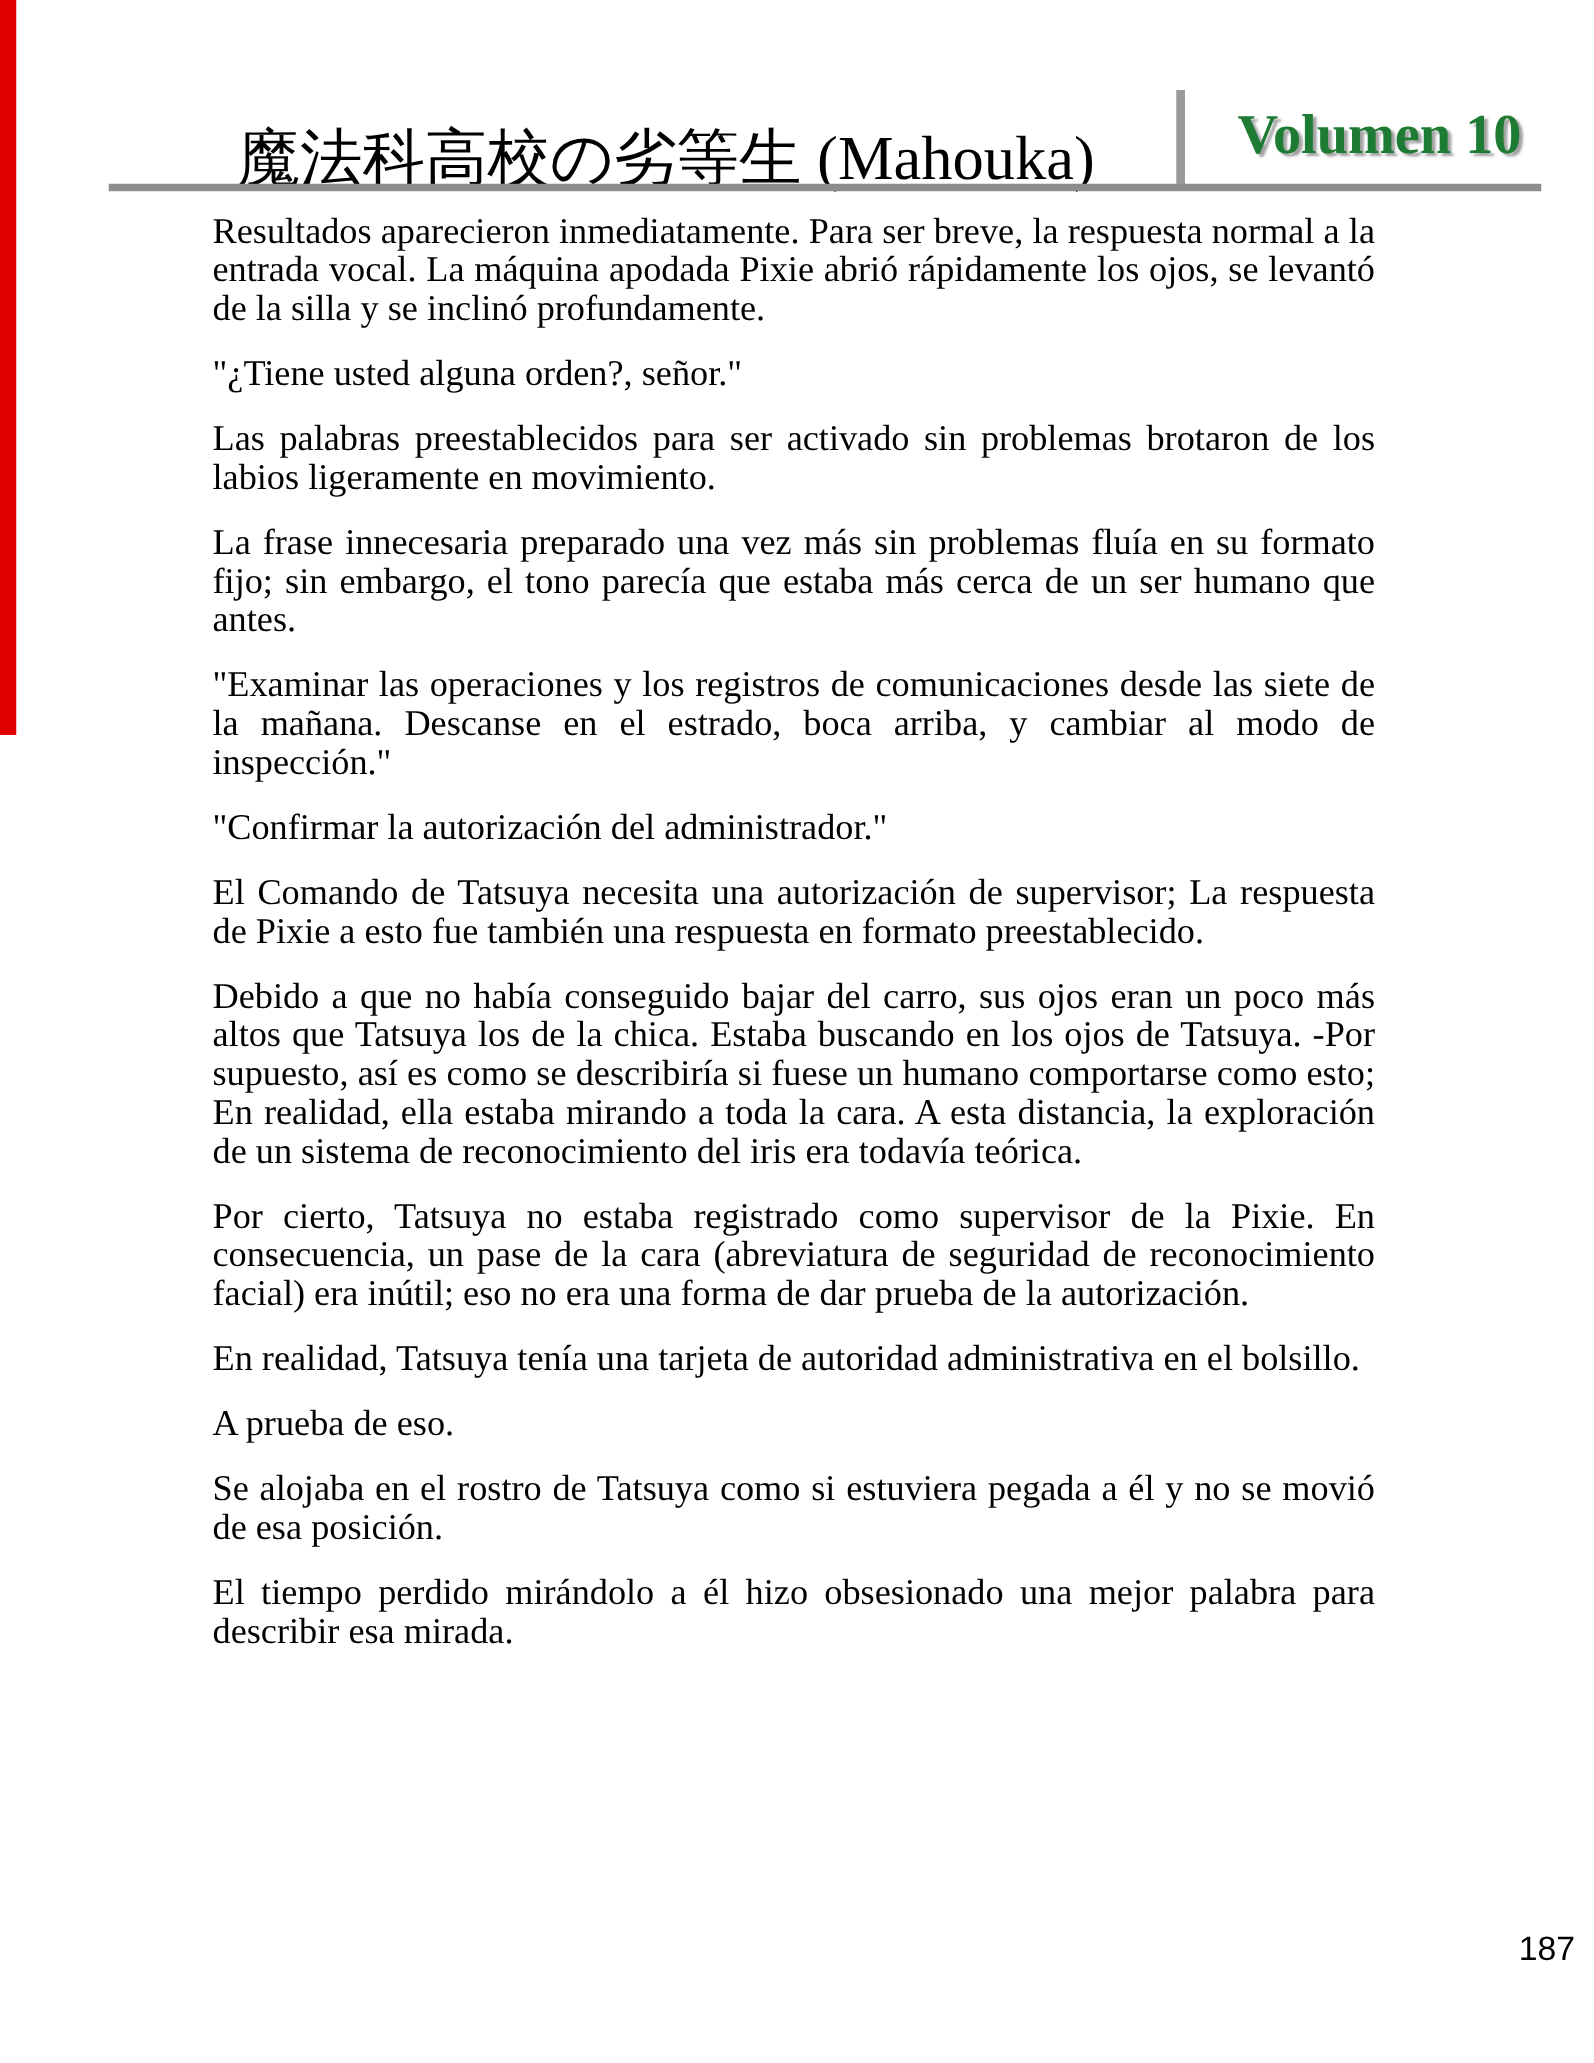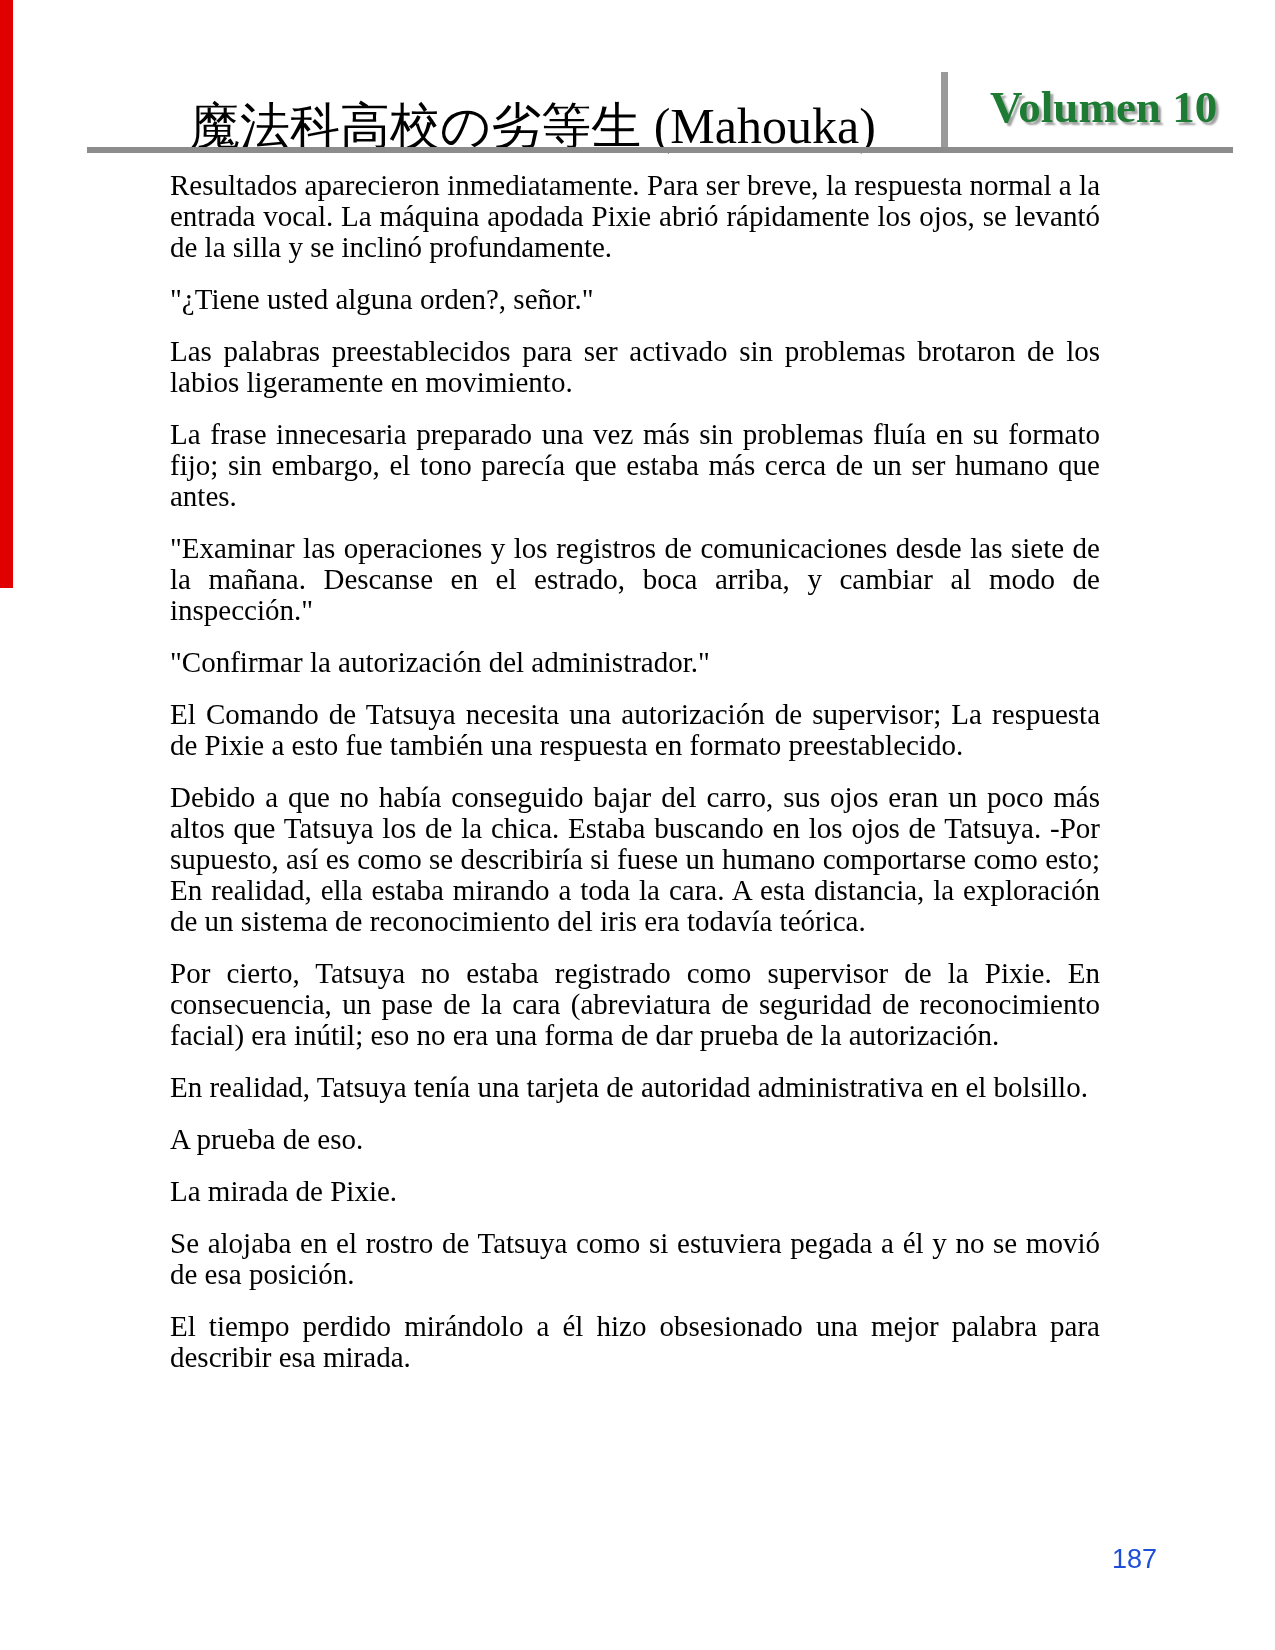--- a/index.html
+++ b/index.html
@@ -73,26 +73,27 @@
   .body-col p {
     margin: 0 0 21px 0;
     font-size: 29px;
     line-height: 31px;
     color: #000000;
     text-align: justify;
     text-justify: inter-word;
   }
   .page-number {
     position: absolute;
-    left: 1112px;
+    left: 1180px;
     top: 1543px;
     width: 80px;
+    text-align: right;
     font-size: 27px;
     line-height: 32px;
-    color: #1d4ed8;
+    color: #000000;
     font-family: "Liberation Sans", "DejaVu Sans", sans-serif;
   }
 </style>
 </head>
 <body>
 
 <div class="page">
 
   <div class="accent-bar"></div>
 
@@ -109,20 +110,19 @@
     <p>"¿Tiene usted alguna orden?, señor."</p>
     <p>Las palabras preestablecidos para ser activado sin problemas brotaron de los labios ligeramente en movimiento.</p>
     <p>La frase innecesaria preparado una vez más sin problemas fluía en su formato fijo; sin embargo, el tono parecía que estaba más cerca de un ser humano que antes.</p>
     <p>"Examinar las operaciones y los registros de comunicaciones desde las siete de la mañana. Descanse en el estrado, boca arriba, y cambiar al modo de inspección."</p>
     <p>"Confirmar la autorización del administrador."</p>
     <p>El Comando de Tatsuya necesita una autorización de supervisor; La respuesta de Pixie a esto fue también una respuesta en formato preestablecido.</p>
     <p>Debido a que no había conseguido bajar del carro, sus ojos eran un poco más altos que Tatsuya los de la chica. Estaba buscando en los ojos de Tatsuya. -Por supuesto, así es como se describiría si fuese un humano comportarse como esto; En realidad, ella estaba mirando a toda la cara. A esta distancia, la exploración de un sistema de reconocimiento del iris era todavía teórica.</p>
     <p>Por cierto, Tatsuya no estaba registrado como supervisor de la Pixie. En consecuencia, un pase de la cara (abreviatura de seguridad de reconocimiento facial) era inútil; eso no era una forma de dar prueba de la autorización.</p>
     <p>En realidad, Tatsuya tenía una tarjeta de autoridad administrativa en el bolsillo.</p>
     <p>A prueba de eso.</p>
-    <p>La mirada de Pixie.</p>
     <p>Se alojaba en el rostro de Tatsuya como si estuviera pegada a él y no se movió de esa posición.</p>
     <p>El tiempo perdido mirándolo a él hizo obsesionado una mejor palabra para describir esa mirada.</p>
   </div>
 
   <div class="page-number">187</div>
 
 </div>
 
 </body></html>

